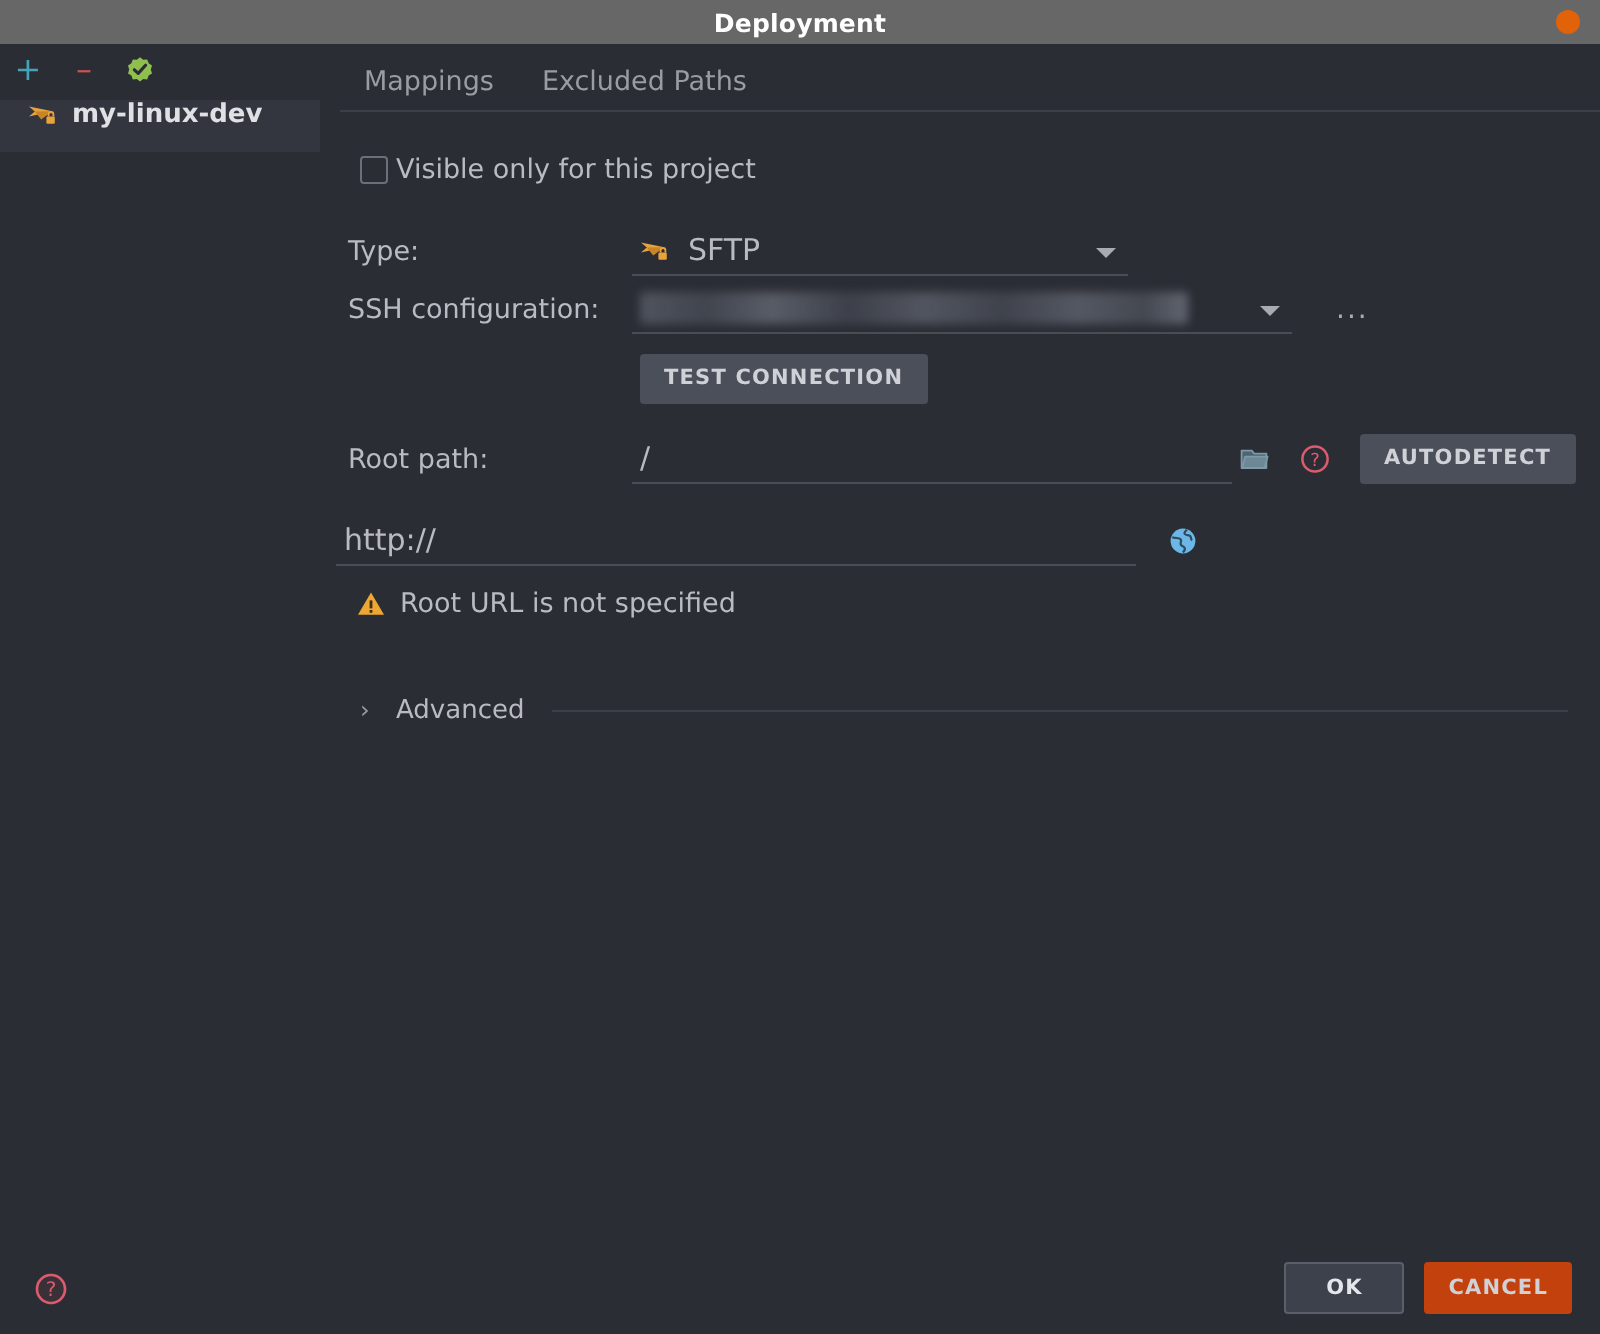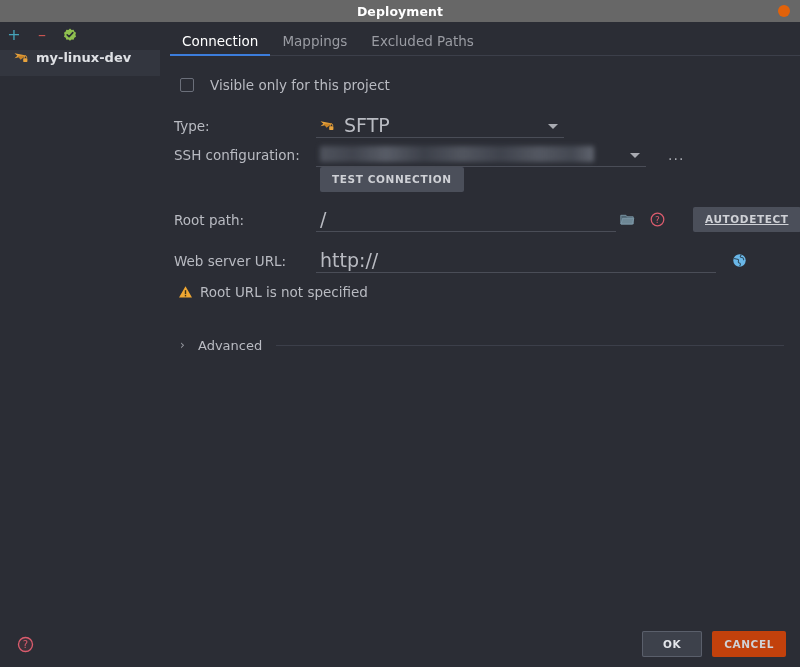--- a/index.html
+++ b/index.html
@@ -161,21 +161,21 @@
     font-size: 13.5px;
     color: #b9bbc2;
     padding-left: 6px;
     box-sizing: border-box;
   }
 
   
   .row-check {
     margin-bottom: 17px;
     padding-left: 12px;
-    gap: 16px;
+    gap: 4px;
   }
   .checkbox {
     width: 12px;
     height: 12px;
     border: 1px solid #6b6f7a;
     border-radius: 2px;
     background: transparent;
     flex: 0 0 12px;
   }
   .check-label {
@@ -186,38 +186,38 @@
   
   .field {
     position: relative;
     height: 25px;
     display: flex;
     align-items: center;
     border-bottom: 1px solid #4a4d57;
     box-sizing: border-box;
   }
   .field-text {
-    font-size: 19px;
+    font-size: 15px;
     color: #b9bbc2;
     padding-left: 2px;
   }
   .caret {
     position: absolute;
     right: 6px;
     top: 11px;
     width: 0; height: 0;
     border-left: 5px solid transparent;
     border-right: 5px solid transparent;
     border-top: 5px solid #a9abb2;
   }
 
   .row-type { margin-bottom: 4px; }
   .combo-type { width: 248px; flex: 0 0 248px; gap: 7px; padding-left: 4px;}
 
-  .row-ssh { }
+  .row-ssh { margin-bottom: 10px; }
   .combo-ssh { width: 330px; flex: 0 0 330px; }
   .blurred-value {
     position: absolute;
     left: 4px;
     top: 4px;
     width: 274px;
     height: 16px;
     border-radius: 2px;
     background: linear-gradient(90deg,
        rgba(116,122,134,.50) 0%, rgba(96,102,114,.42) 12%,
@@ -253,21 +253,21 @@
   .test-wrap { padding-left: 4px; }
 
   .row-root { margin-bottom: 16px; }
   .field-root { width: 300px; flex: 0 0 300px; padding-left: 2px; }
   .icon-slot {
     width: 22px; height: 22px;
     display: flex; align-items: center; justify-content: center;
     flex: 0 0 22px;
   }
   .gap8 { width: 8px; flex: 0 0 8px; }
-  .autodetect { margin-left: 25px; text-decoration: underline; }
+  .autodetect { margin-left: 12px; }
 
   .row-url { margin-bottom: 8px; }
   .field-url { width: 400px; flex: 0 0 400px; padding-left: 2px; }
   .globe-slot { margin-left: 12px; }
 
   .row-warn {
     gap: 7px;
     padding-left: 10px;
     margin-bottom: 31px;
   }
@@ -345,21 +345,20 @@
           <path d="M10.3 8.3 v-1.1 a1.2 1.2 0 0 1 2.4 0 v1.1" stroke="#e8a33d" stroke-width="0.9" fill="none"></path>
         </svg>
         <span>my-linux-dev</span>
       </div>
     </div>
   </div>
 
   <div class="main">
 
     <div class="tabs">
-      <div class="tab active">Connection</div>
       <div class="tab">Mappings</div>
       <div class="tab">Excluded Paths</div>
     </div>
 
     <div class="form">
 
       <div class="row row-check">
         <div class="checkbox"></div>
         <div class="check-label">Visible only for this project</div>
       </div>
@@ -409,21 +408,20 @@
         <div class="icon-slot">
           <svg width="15" height="15" viewBox="0 0 15 15">
             <circle cx="7.5" cy="7.5" r="6.3" fill="none" stroke="#db5c6e" stroke-width="1.25"></circle>
             <text x="7.5" y="11" font-size="9" font-family="DejaVu Sans, sans-serif" fill="#db5c6e" text-anchor="middle">?</text>
           </svg>
         </div>
         <button class="btn autodetect">AUTODETECT</button>
       </div>
 
       <div class="row row-url">
-        <div class="lbl">Web server URL:</div>
         <div class="field field-url">
           <span class="field-text">http://</span>
         </div>
         <div class="icon-slot globe-slot">
           <svg width="15" height="15" viewBox="0 0 15 15">
             <circle cx="7.5" cy="7.5" r="6.2" fill="#6ab7e8"></circle>
             <path d="M2.1 5.6 c2 .7 3.2 .1 4.2 1.1 c.9 .9 -.6 1.8 .2 2.8 c.6 .8 1.6 .4 1.9 1.6 c.2 .9 -.4 1.6 -1 2.1" fill="none" stroke="#2e4a5c" stroke-width="1.1"></path>
             <path d="M9.4 1.8 c-.6 .9 -1.6 1.3 -1 2.2 c.6 .9 2 .2 2.7 1 c.6 .7 .1 1.6 1 2.1" fill="none" stroke="#2e4a5c" stroke-width="1.1"></path>
           </svg>
         </div>

